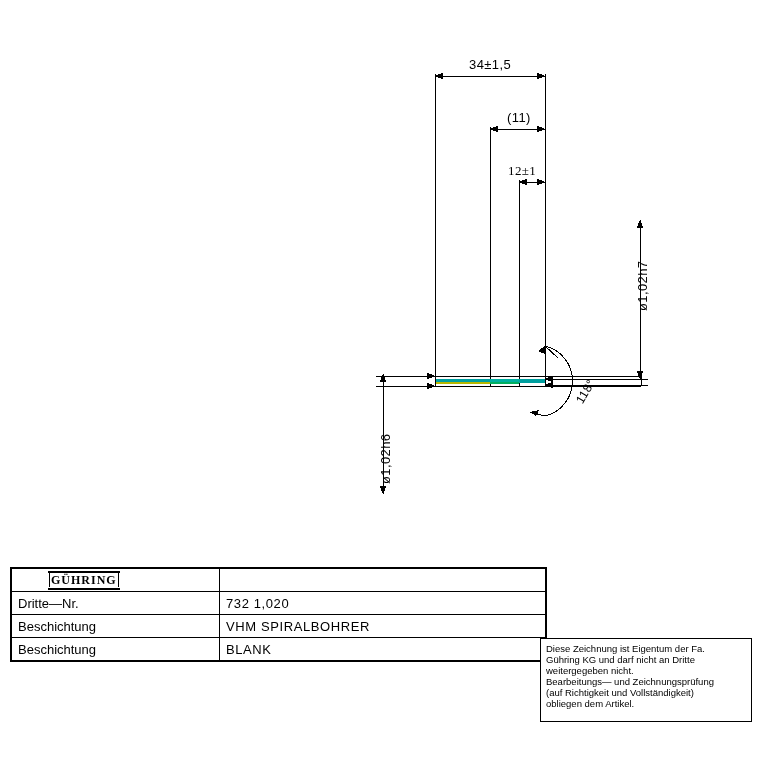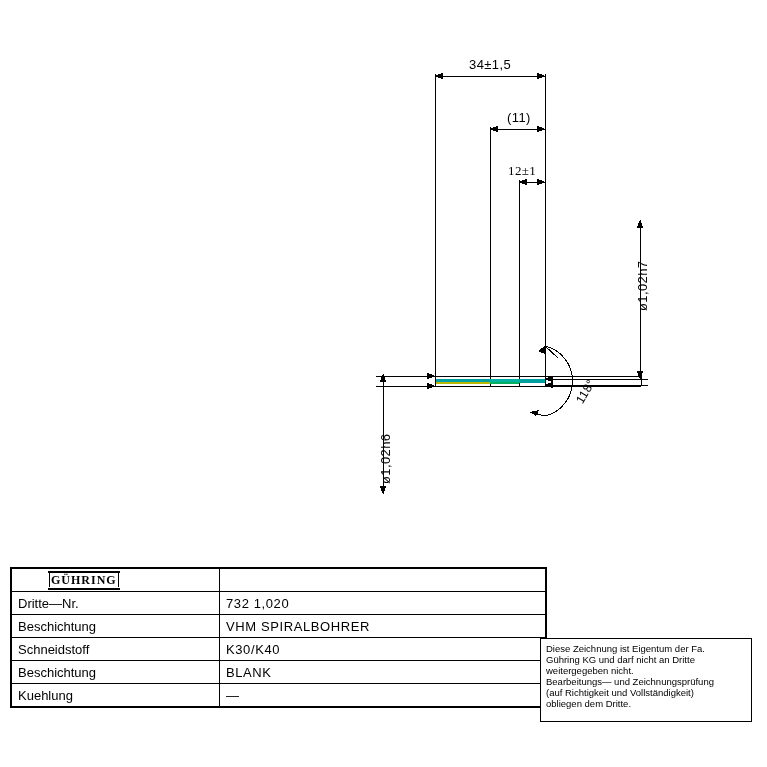--- a/index.html
+++ b/index.html
@@ -210,37 +210,29 @@
       </tr>
       <tr>
         <td class="key">Dritte—Nr.</td>
         <td class="val">732 1,020</td>
       </tr>
       <tr>
         <td class="key">Beschichtung</td>
         <td class="val">VHM  SPIRALBOHRER</td>
       </tr>
       <tr>
-        <td class="key">Schneidstoff</td>
-        <td class="val">K30/K40</td>
-      </tr>
-      <tr>
         <td class="key">Beschichtung</td>
         <td class="val">BLANK</td>
-      </tr>
-      <tr>
-        <td class="key">Kuehlung</td>
-        <td class="val">—</td>
       </tr>
     </tbody>
       </table>
   </div>
 
   <div id="notes">
     <div>Diese Zeichnung ist Eigentum der Fa.</div>
     <div>Gühring KG und darf nicht an Dritte</div>
     <div>weitergegeben nicht.</div>
     <div>Bearbeitungs— und Zeichnungsprüfung</div>
     <div>(auf Richtigkeit und Vollständigkeit)</div>
-    <div>obliegen dem Dritte.</div>
+    <div>obliegen dem Artikel.</div>
   </div>
 
 </div>
 
 </body></html>

